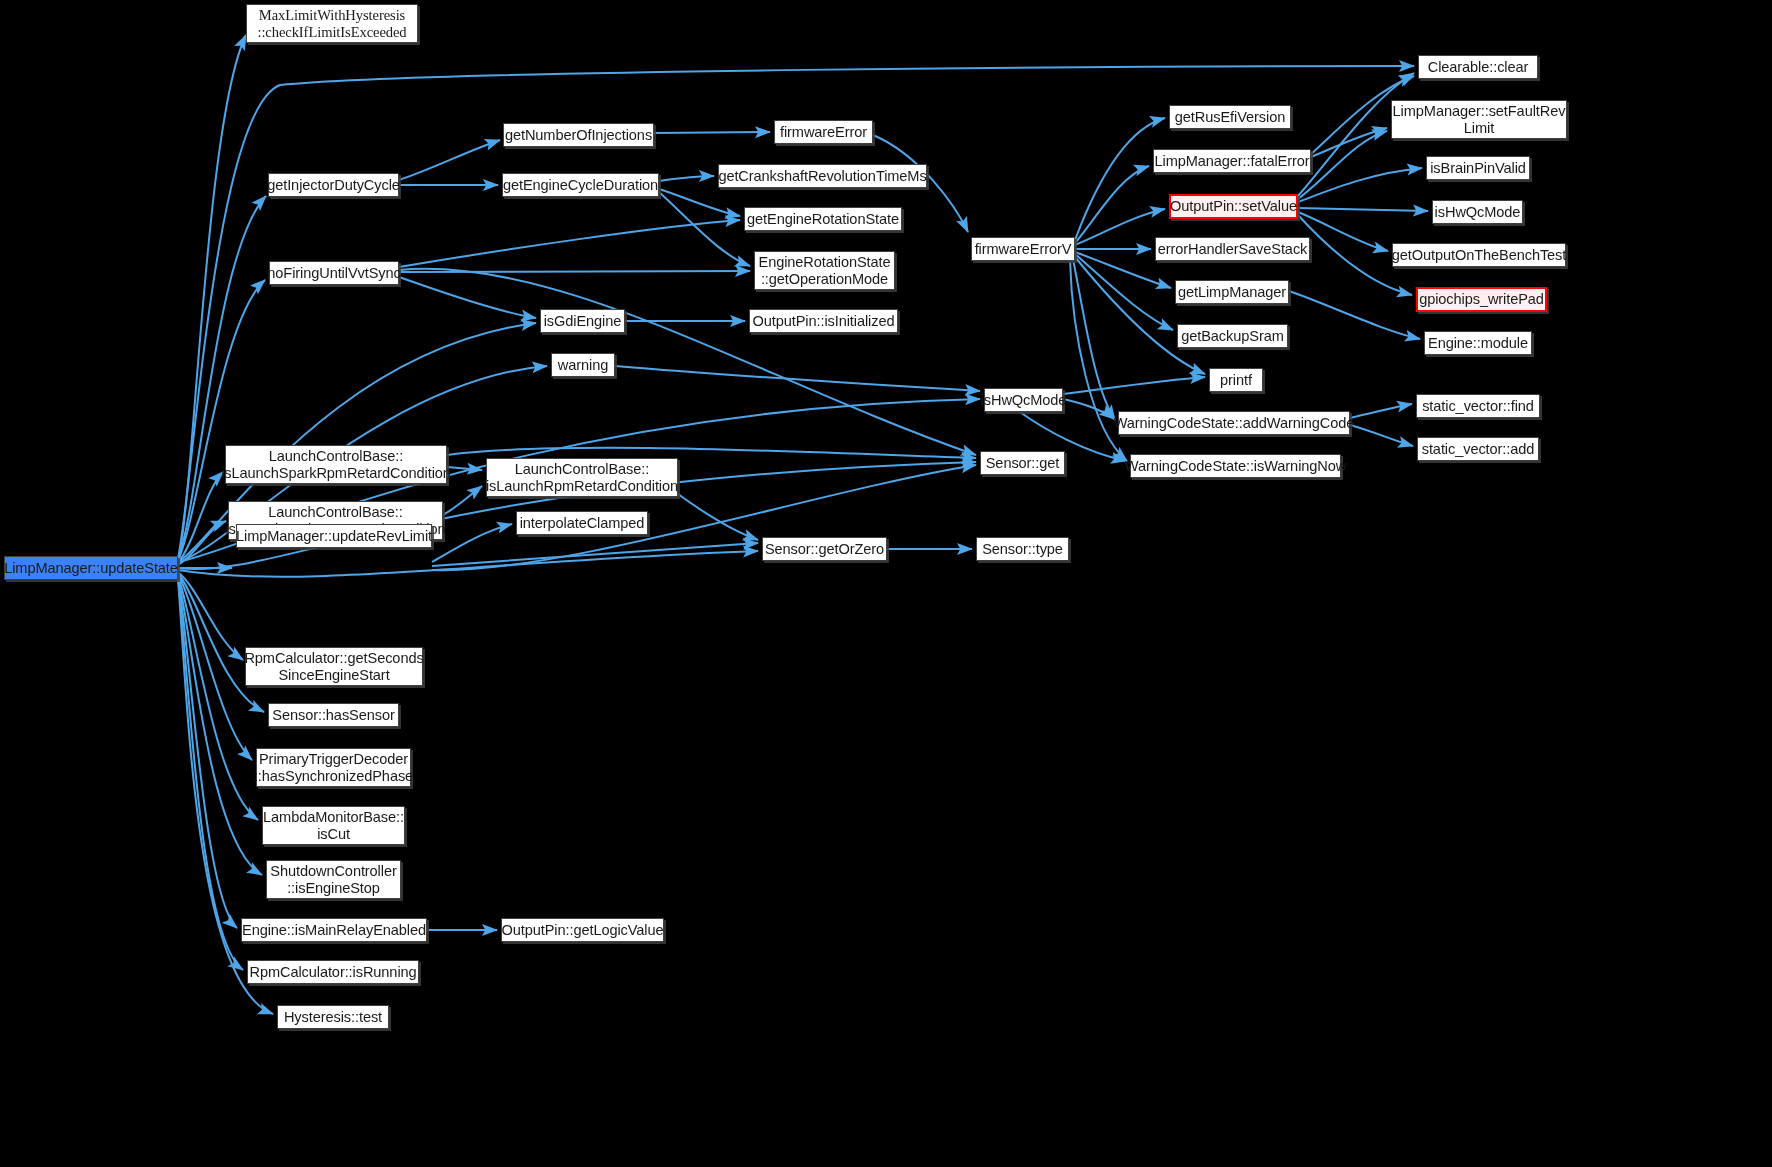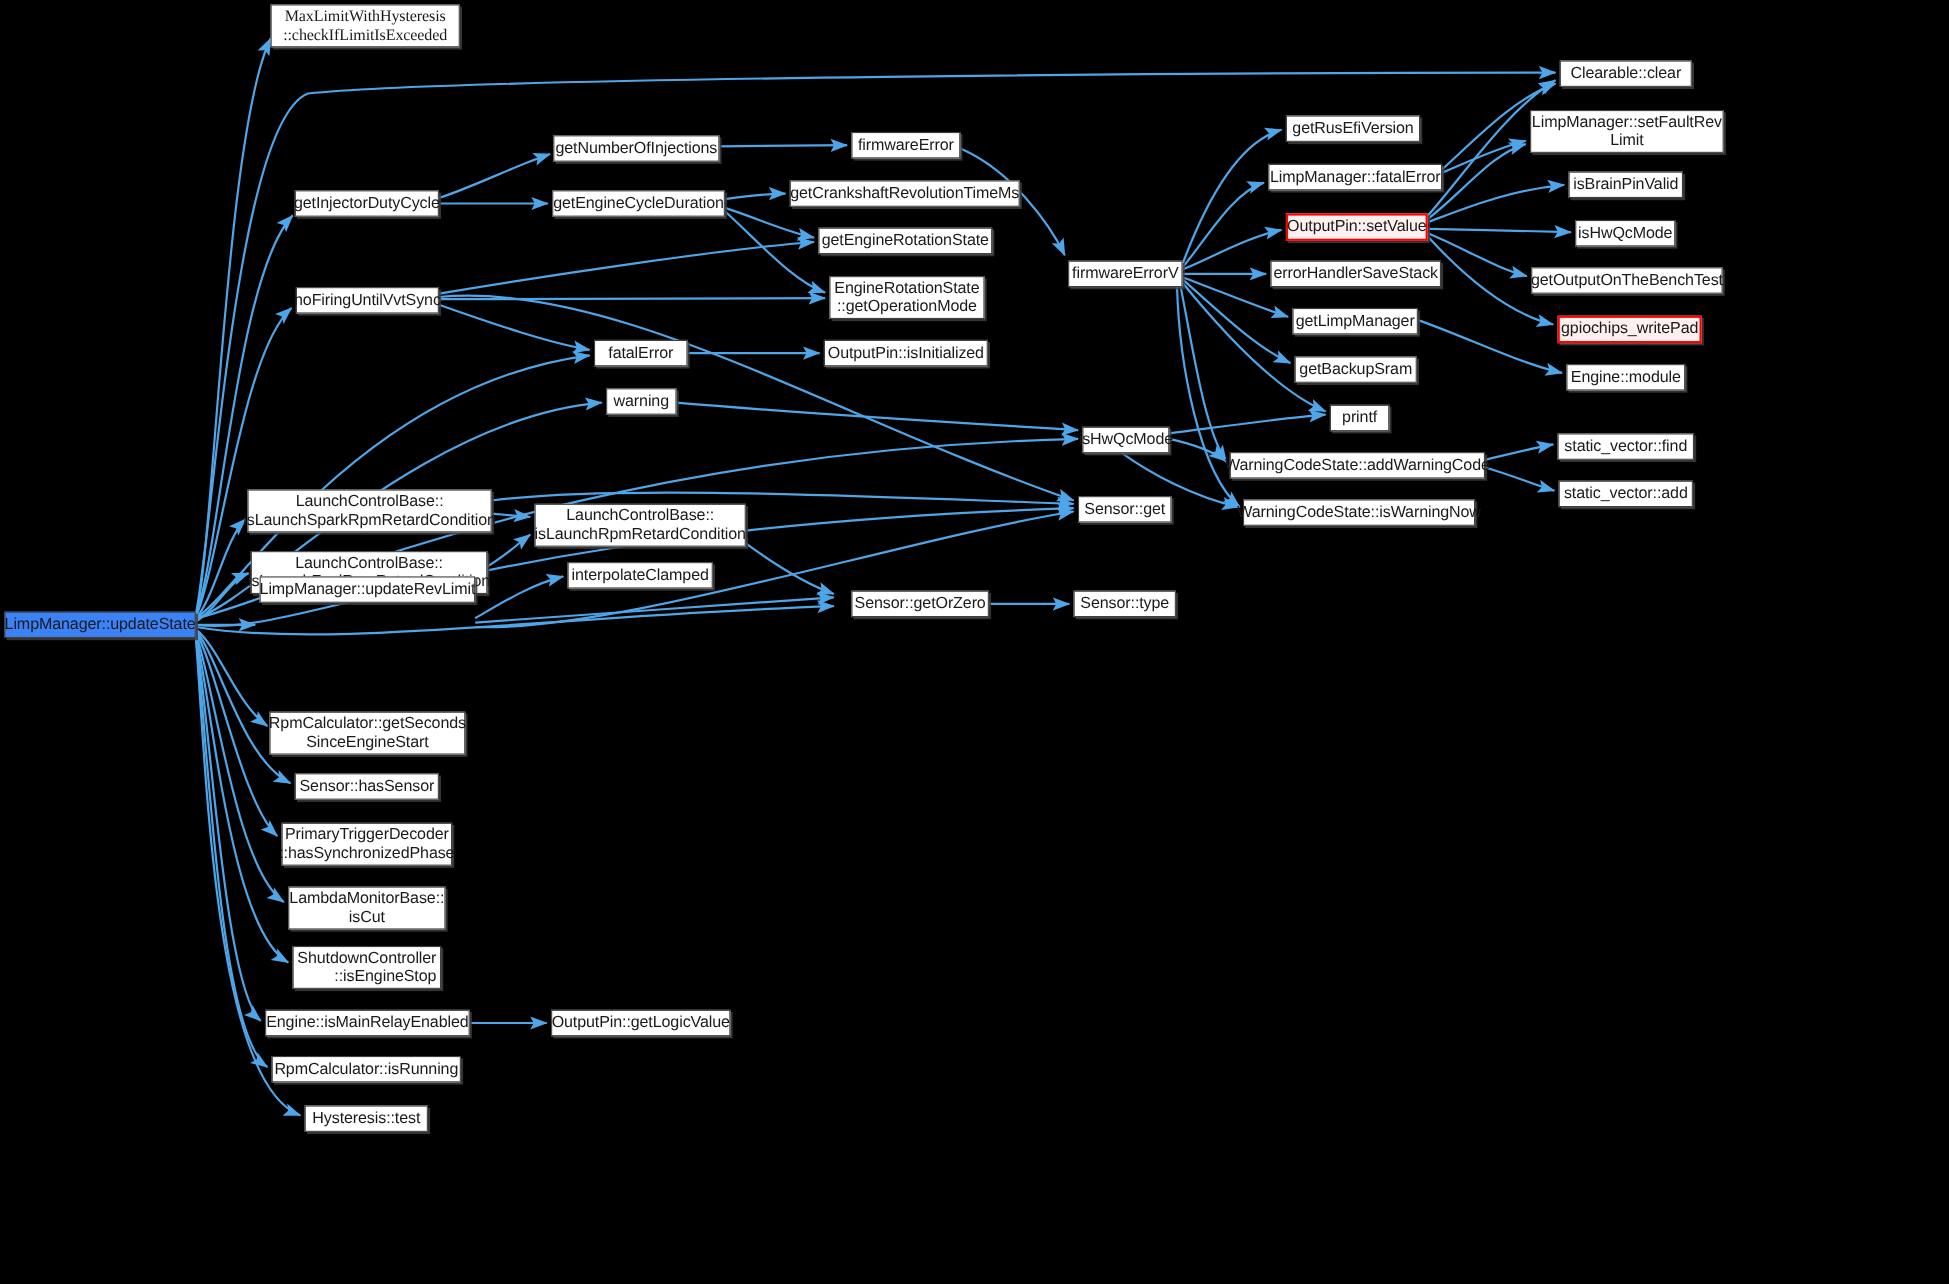--- a/index.html
+++ b/index.html
@@ -148,49 +148,49 @@
       <div class="node" style="left: 1432px; top: 200px; width: 91px; height: 24px;">isHwQcMode</div>
       <div class="node" style="left: 744px; top: 207px; width: 158px; height: 24px;">getEngineRotationState</div>
       <div class="node" style="left: 971px; top: 237px; width: 104px; height: 24px;">firmwareErrorV</div>
       <div class="node" style="left: 1155px; top: 237px; width: 155px; height: 24px;">errorHandlerSaveStack</div>
       <div class="node" style="left: 1392px; top: 243px; width: 174px; height: 24px;">getOutputOnTheBenchTest</div>
       <div class="node" style="left: 754px; top: 251px; width: 141px; height: 39px;">EngineRotationState
 ::getOperationMode</div>
       <div class="node" style="left: 269px; top: 261px; width: 130px; height: 24px;">noFiringUntilVvtSync</div>
       <div class="node" style="left: 1175px; top: 280px; width: 114px; height: 24px;">getLimpManager</div>
       <div class="node hot" style="left: 1416px; top: 287px; width: 131px; height: 25px;">gpiochips_writePad</div>
-      <div class="node" style="left: 540px; top: 309px; width: 85px; height: 24px;">fatalError</div>
+      <div class="node" style="left: 540px; top: 309px; width: 85px; height: 24px;">isGdiEngine</div>
       <div class="node" style="left: 749px; top: 309px; width: 149px; height: 24px;">OutputPin::isInitialized</div>
       <div class="node" style="left: 1177px; top: 324px; width: 111px; height: 24px;">getBackupSram</div>
       <div class="node" style="left: 1424px; top: 331px; width: 108px; height: 24px;">Engine::module</div>
       <div class="node" style="left: 551px; top: 353px; width: 64px; height: 24px;">warning</div>
       <div class="node" style="left: 1209px; top: 368px; width: 54px; height: 24px;">printf</div>
       <div class="node" style="left: 984px; top: 388px; width: 79px; height: 24px;">isHwQcMode</div>
       <div class="node" style="left: 1416px; top: 394px; width: 124px; height: 24px;">static_vector::find</div>
       <div class="node" style="left: 1118px; top: 411px; width: 232px; height: 24px;">WarningCodeState::addWarningCode</div>
       <div class="node" style="left: 1417px; top: 437px; width: 122px; height: 24px;">static_vector::add</div>
       <div class="node" style="left: 1130px; top: 454px; width: 211px; height: 24px;">WarningCodeState::isWarningNow</div>
       <div class="node" style="left: 225px; top: 445px; width: 222px; height: 39px;">LaunchControlBase::
 isLaunchSparkRpmRetardCondition</div>
       <div class="node" style="left: 486px; top: 458px; width: 192px; height: 39px;">LaunchControlBase::
 isLaunchRpmRetardCondition</div>
       <div class="node" style="left: 980px; top: 451px; width: 85px; height: 24px;">Sensor::get</div>
       <div class="node" style="left: 228px; top: 501px; width: 215px; height: 39px;">LaunchControlBase::
 isLaunchFuelRpmRetardCondition</div>
       <div class="node" style="left: 516px; top: 511px; width: 132px; height: 24px;">interpolateClamped</div>
-      <div class="node" style="left: 762px; top: 537px; width: 125px; height: 24px; margin-left: 12px;">Sensor::getOrZero</div>
+      <div class="node" style="left: 762px; top: 537px; width: 125px; height: 24px;">Sensor::getOrZero</div>
       <div class="node" style="left: 976px; top: 537px; width: 93px; height: 24px;">Sensor::type</div>
       <div class="node" style="left: 236px; top: 524px; width: 196px; height: 24px;">LimpManager::updateRevLimit</div>
       <div class="node" style="left: 245px; top: 647px; width: 178px; height: 39px;">RpmCalculator::getSeconds
 SinceEngineStart</div>
       <div class="node" style="left: 268px; top: 703px; width: 131px; height: 24px;">Sensor::hasSensor</div>
       <div class="node" style="left: 256px; top: 748px; width: 155px; height: 39px;">PrimaryTriggerDecoder
 ::hasSynchronizedPhase</div>
       <div class="node" style="left: 262px; top: 806px; width: 143px; height: 39px;">LambdaMonitorBase::
 isCut</div>
-      <div class="node" style="left: 266px; top: 860px; width: 135px; height: 39px; text-align: right;">ShutdownController
+      <div class="node" style="left: 266px; top: 860px; width: 135px; height: 39px;">ShutdownController
 ::isEngineStop</div>
       <div class="node" style="left: 241px; top: 918px; width: 186px; height: 24px;">Engine::isMainRelayEnabled</div>
       <div class="node" style="left: 501px; top: 918px; width: 163px; height: 24px;">OutputPin::getLogicValue</div>
       <div class="node" style="left: 247px; top: 960px; width: 172px; height: 24px;">RpmCalculator::isRunning</div>
       <div class="node" style="left: 277px; top: 1005px; width: 112px; height: 24px;">Hysteresis::test</div>
     </div>
 </div>
 
 </body></html>

